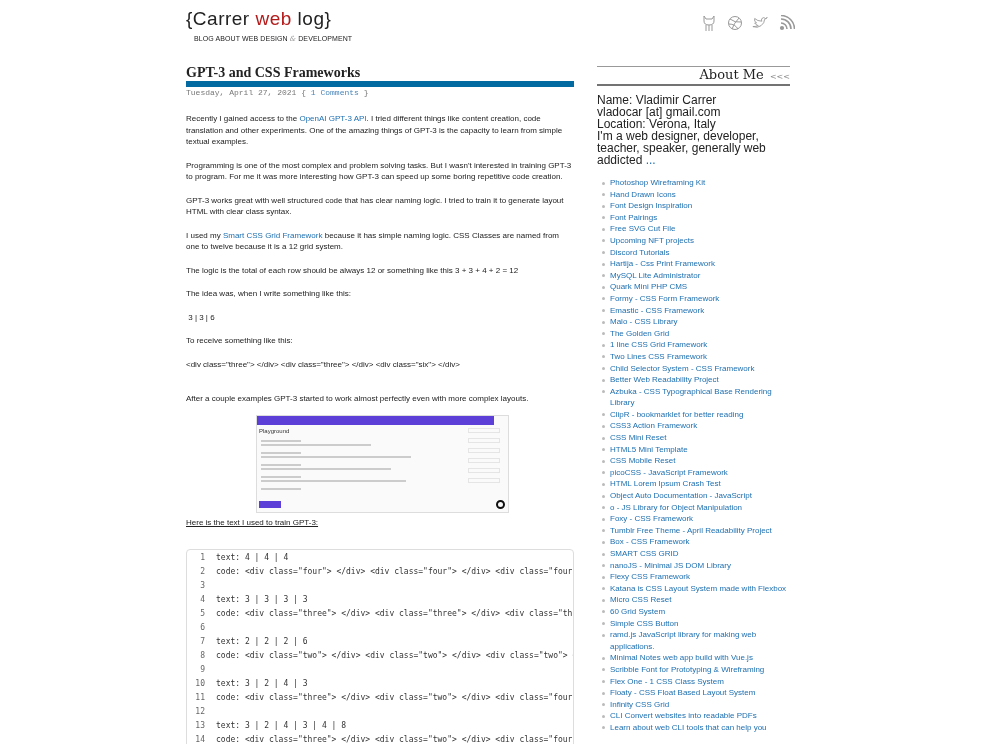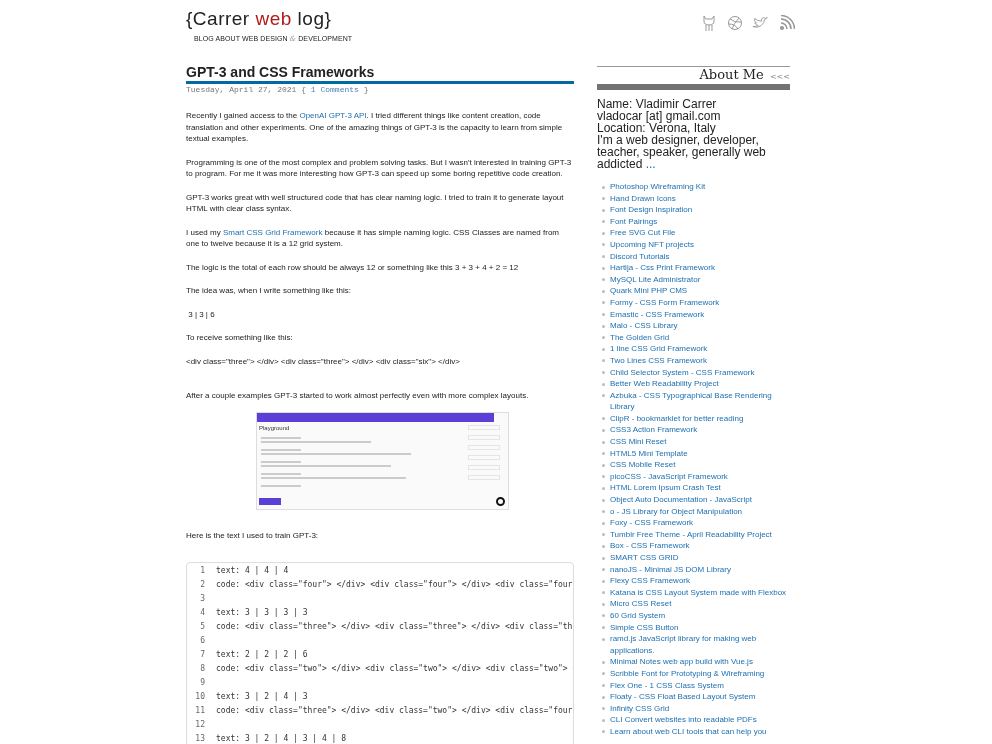--- a/index.html
+++ b/index.html
@@ -9,42 +9,42 @@
 
     .logo { position: absolute; left: 186px; top: 8px; font-family: Liberation Sans, sans-serif; font-size: 19px; color: #222; letter-spacing: 0.5px; }
     .logo .accent { color: #b31b1b; }
     .tagline { position: absolute; left: 194px; top: 35px; font-size: 7px; color: #222; letter-spacing: 0.1px; }
     .tagline .amp { font-family: "DejaVu Serif", serif; font-style: italic; color: #999; }
 
     .social { position: absolute; left: 700px; top: 14px; display: flex; gap: 8px; }
     .social span { width: 18px; height: 18px; display: inline-flex; align-items: center; justify-content: center; }
 
     .main { position: absolute; left: 186px; top: 64px; width: 388px; }
-    .post-title { font-family: Liberation Sans, sans-serif; font-size: 14px; color: #222; border-bottom: 3px solid #0369a1; padding-bottom: 0; line-height: 17px; }
+    .post-title { font-family: Liberation Serif, serif; font-size: 14px; color: #222; border-bottom: 6px solid #0369a1; padding-bottom: 0; line-height: 17px; }
     .post-meta { font-family: "Liberation Mono", monospace; font-size: 8px; color: #777; margin-top: 1px; }
     .post-meta a { color: #4a85b8; }
     .post-body p { font-size: 8px; line-height: 11.5px; margin-top: 12px; }
     .post-body p.first { margin-top: 16px; }
     .bold { font-weight: normal; }
     .shot { margin: 10px 0 0 70px; width: 253px; height: 98px; border: 1px solid #ddd; background: #fafafa; position: relative; overflow: hidden; }
     .shot .bar { position: absolute; left: 0; top: 0; right: 14px; height: 9px; background: #5b3fd6; }
     .shot .pl { position: absolute; left: 2px; top: 12px; font-size: 6px; color: #333; }
     .shot .line { position: absolute; left: 4px; height: 2px; background: #ccc; }
     .shot .side { position: absolute; right: 8px; top: 12px; width: 32px; }
     .shot .side div { height: 5px; margin-bottom: 5px; border: 1px solid #e5e5e5; }
     .shot .submit { position: absolute; left: 2px; bottom: 4px; width: 22px; height: 7px; background: #5b3fd6; }
     .shot .help { position: absolute; right: 3px; bottom: 3px; width: 9px; height: 9px; border-radius: 50%; border: 2px solid #111; }
 
     .code { margin-top: 21px; border: 1px solid #ddd; border-radius: 4px; background: #fff; width: 388px; height: 240px; overflow: hidden; padding-top: 1px; }
     .code-line { display: flex; font-family: "DejaVu Sans Mono", monospace; font-size: 8px; height: 14px; line-height: 14px; white-space: nowrap; }
     .code-line .num { width: 18px; text-align: right; color: #666; margin-right: 11px; flex-shrink: 0; }
     .code-line .txt { color: #333; }
 
     .sidebar { position: absolute; left: 597px; top: 66px; width: 193px; }
-    .widget-title { border-top: 1px solid #999; border-bottom: 6px solid #737373; text-align: right; font-family: "DejaVu Serif", serif; font-size: 13px; line-height: 15px; color: #222; }
+    .widget-title { border-top: 1px solid #999; border-bottom: 2px solid #737373; text-align: right; font-family: "DejaVu Serif", serif; font-size: 13px; line-height: 15px; color: #222; }
     .widget-title .arr { font-size: 8px; color: #888; margin-left: 2px; }
     .about { font-size: 12px; line-height: 12px; margin-top: 8px; }
     .projects-title { margin-top: 8px; }
     .projects { list-style: none; margin-top: 11px; padding-left: 3px; }
     .projects li { font-size: 8px; line-height: 11.6px; padding-left: 10px; position: relative; }
     .projects li::before { content: ""; position: absolute; left: 2px; top: 4.5px; width: 3px; height: 3px; border-radius: 50%; background: #bbb; }
   </style>
 </head>
 <body>
 
@@ -118,21 +118,21 @@
           <div></div>
           <div></div>
           <div></div>
           <div></div>
           <div></div>
         </div>
       <div class="submit"></div>
       <div class="help"></div>
     </div>
 
-    <p style="margin-top:20px;">Here is the text I used to train GPT-3:</p>
+    <p style="margin-top:4px;text-decoration:underline;">Here is the text I used to train GPT-3:</p>
 
     <div class="code" id="code">
         <div class="code-line">
           <span class="num">1</span>
           <span class="txt">text: 4 | 4 | 4</span>
         </div>
         <div class="code-line">
           <span class="num">2</span>
           <span class="txt">code: &lt;div class="four"&gt; &lt;/div&gt; &lt;div class="four"&gt; &lt;/div&gt; &lt;div class="four"&gt; &lt;/div&gt;</span>
         </div>

